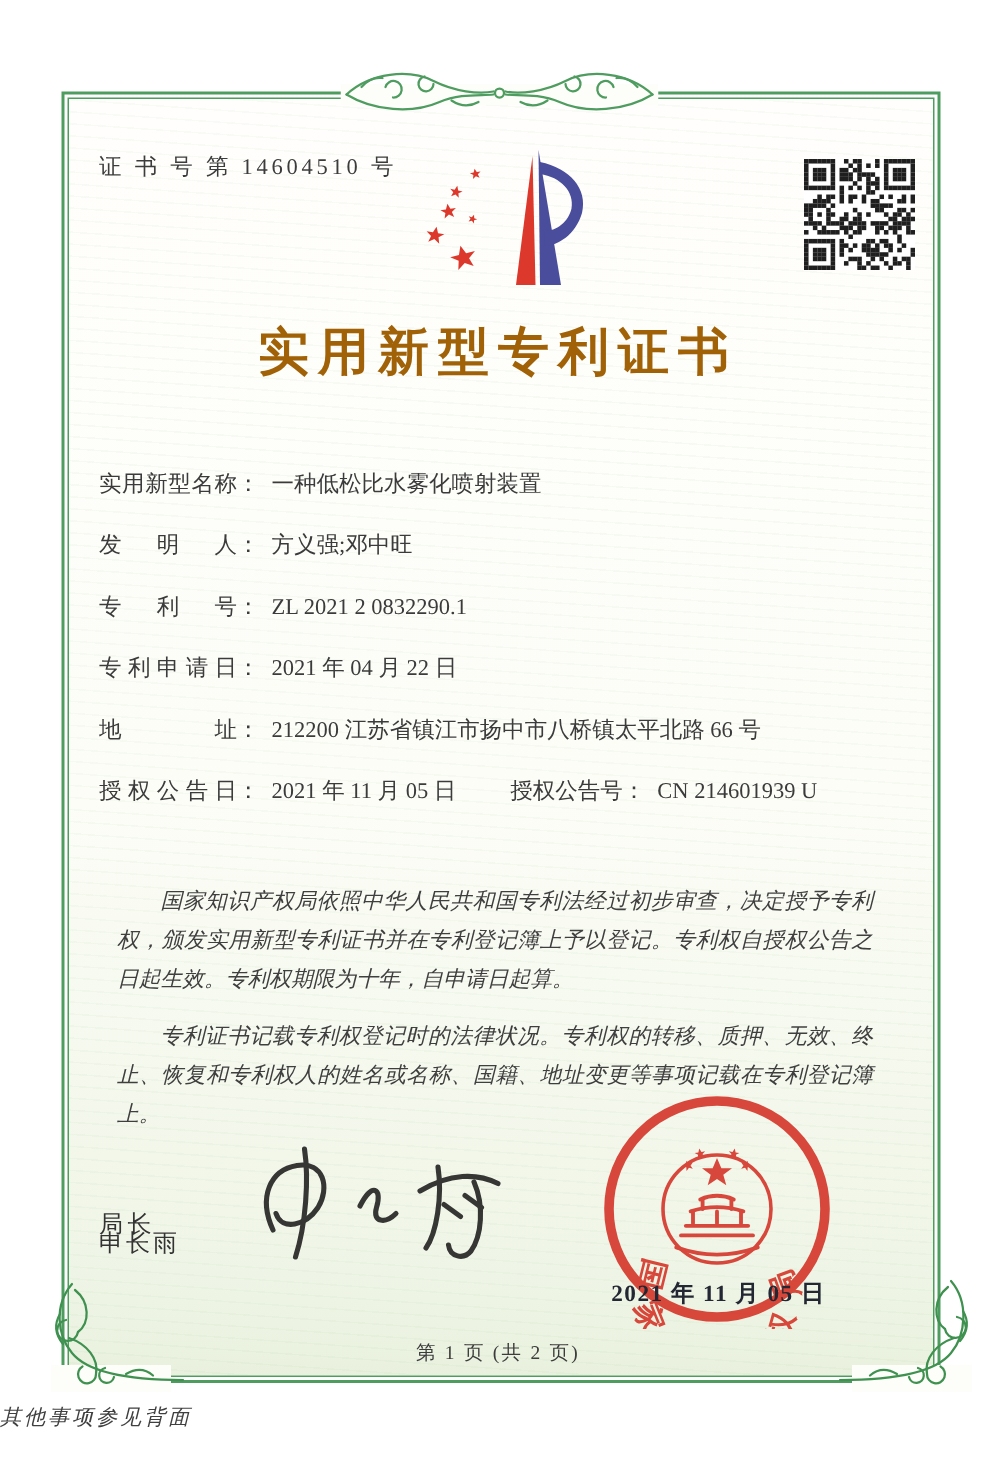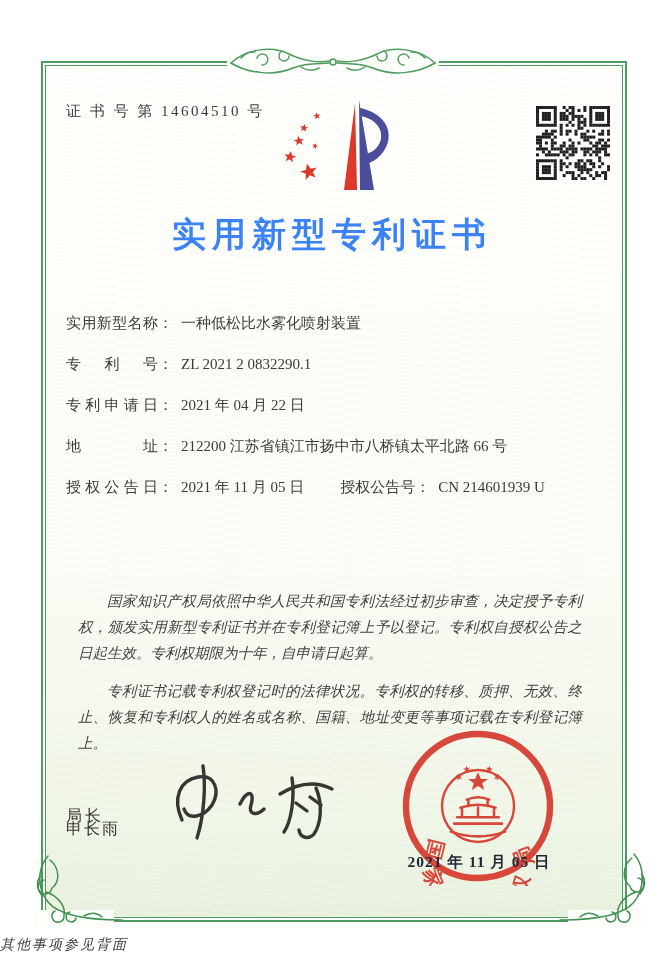--- a/index.html
+++ b/index.html
@@ -10,21 +10,21 @@
   .frame{position:absolute;left:41px;top:61px;width:582px;height:857px;border:2px solid #4e9c5f;}
   .frame-inner{
     position:absolute;inset:2px;border:1px solid #4e9c5f;
     background:
       repeating-linear-gradient(4deg, rgba(120,180,120,0.05) 0 1px, transparent 1px 8px),
       linear-gradient(180deg,#fffefc 0%,#fcfdf7 55%,#eff5e6 92%,#e9f1de 100%);
   }
   .abs{position:absolute;}
   .cert-number{left:66px;top:102px;font-size:15px;letter-spacing:2.5px;color:#3c3c3c;}
   .title{left:0;right:0;top:212px;text-align:center;font-size:34px;font-weight:600;
-         letter-spacing:6px;color:#3b82f6;}
+         letter-spacing:6px;color:#a16207;}
   .fields{left:66px;top:295px;width:540px;font-size:15px;color:#3b3b3b;margin-top:16px;}
   .frow{margin-bottom:16px;height:25px;line-height:25px;white-space:nowrap;}
   .flabel{display:inline-block;width:92px;text-align:justify;text-align-last:justify;vertical-align:top;}
   .fcolon{display:inline-block;}
   .fvalue{margin-left:8px;}
   .gsecond{margin-left:36px;}
   .paras{left:66px;top:576px;width:528px;font-size:14.5px;line-height:26px;
          font-style:italic;color:#3f3f3f;text-align:justify;}
   .paras p{margin:12px;text-indent:2em;}
   .sig-title{left:66px;top:806px;font-size:16px;letter-spacing:3px;color:#333;}
@@ -420,20 +420,23 @@
       <rect x="23" y="24" width="1.02" height="1.02" fill="#1f1f1f"></rect>
     </svg>
 
   <div class="abs title">实用新型专利证书</div>
 
   <div class="abs fields">
     <div class="frow">
       <span class="flabel">实用新型名称</span><span class="fcolon">：</span><span class="fvalue">一种低松比水雾化喷射装置</span>
     </div>
     <div class="frow">
+      <span class="flabel">发明人</span><span class="fcolon">：</span><span class="fvalue">方义强;邓中旺</span>
+    </div>
+    <div class="frow">
       <span class="flabel">专利号</span><span class="fcolon">：</span><span class="fvalue">ZL 2021 2 0832290.1</span>
     </div>
     <div class="frow">
       <span class="flabel">专利申请日</span><span class="fcolon">：</span><span class="fvalue">2021 年 04 月 22 日</span>
     </div>
     <div class="frow">
       <span class="flabel">地址</span><span class="fcolon">：</span><span class="fvalue">212200 江苏省镇江市扬中市八桥镇太平北路 66 号</span>
     </div>
     <div class="frow">
       <span class="flabel">授权公告日</span><span class="fcolon">：</span><span class="fvalue">2021 年 11 月 05 日</span><span class="gsecond"><span>授权公告号</span><span>：</span><span class="fvalue">CN 214601939 U</span></span>
@@ -484,16 +487,17 @@
         <path d="M80,102 L80,112 M120,102 L120,112 M100,102 L100,112"></path>
         <path d="M74,114 L126,114"></path>
         <path d="M70,122 L130,122"></path>
         <path d="M66,132 Q100,144 134,132"></path>
       </g>
     </g>
   </svg>
 
   <div class="abs seal-date">2021 年 11 月 05 日</div>
 
+  <div class="abs page-num">第 1 页 (共 2 页)</div>
 
   <div class="abs back-note">其他事项参见背面</div>
 
 </div>
 
 </body></html>

